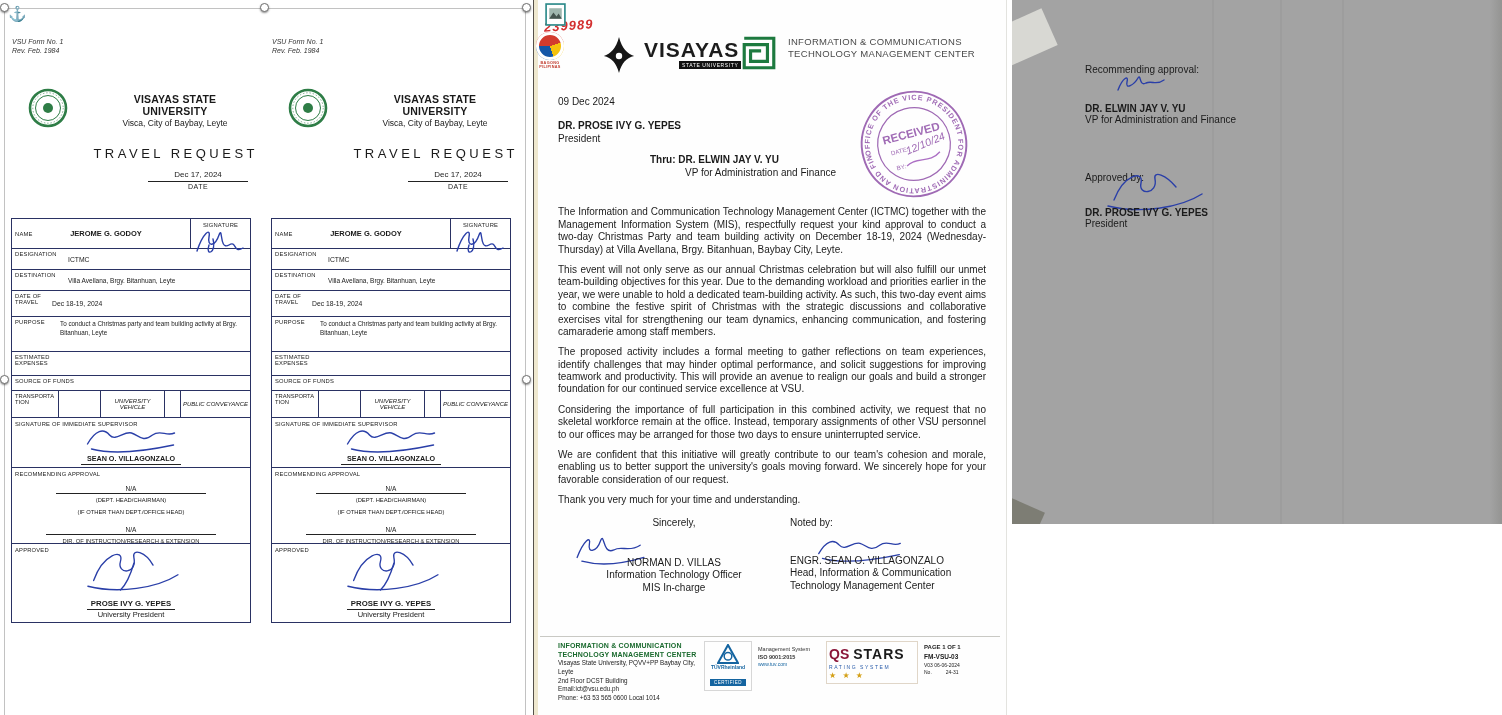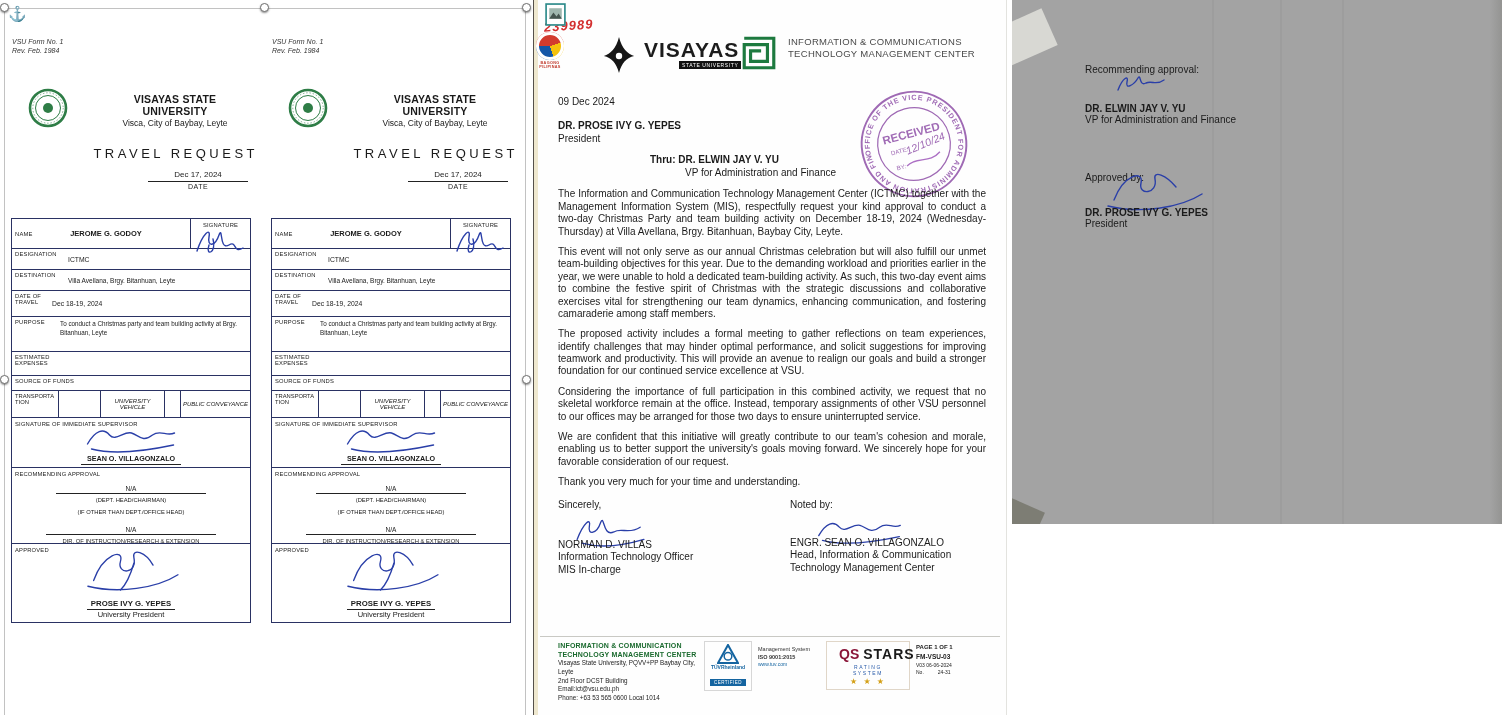--- a/index.html
+++ b/index.html
@@ -83,44 +83,44 @@
   .vsu-mark { position:absolute; left:8px; top:2px; width:34px; height:38px; }
   .vsu-word { position:absolute; left:50px; top:4px; }
   .vsu-visayas { font-size:21px; font-weight:bold; color:#1c1c1c; letter-spacing:1px; }
   .vsu-sub { position:absolute; right:-2px; top:23px; font-size:5px; color:#fff; background:#111; padding:1px 3px; letter-spacing:.6px; white-space:nowrap; }
   .ictmc-mark { position:absolute; left:146px; top:0; width:38px; height:38px; }
   .ictmc-name { position:absolute; left:194px; top:2px; width:190px; font-size:9.5px; color:#4a4a4a; letter-spacing:.3px; line-height:1.25; }
   .received-stamp { position:absolute; left:318px; top:82px; width:124px; height:124px; transform:rotate(-15deg); opacity:.82; }
   .letter-body { position:absolute; left:24px; right:20px; top:96px; font-size:10px; line-height:1.24; color:#1b1b1b; }
   .l-date { margin-bottom:12px; }
   .l-recip { margin-bottom:9px; line-height:1.25; }
-  .l-thru { margin-bottom:9px; line-height:1.25; }
+  .l-thru { margin-bottom:27px; line-height:1.25; }
   .l-thru .t1 { margin-left:92px; }
   .l-thru .t2 { margin-left:127px; }
   .lp { text-align:justify; margin-bottom:8px; }
   .sline { margin-bottom:8px; }
   .ital { font-style:italic; font-weight:bold; }
   .sig-row { display:flex; margin-top:10px; }
-  .sig-col1 { flex:0 0 232px; }
+  .sig-col1 { flex:0 0 232px;text-align:center; }
   .sig-col2 { flex:1; }
   .sig-villas { width:82px; height:32px; margin:4px 0 -8px 12px; display:block; }
   .sig-sean { width:95px; height:30px; margin:4px 0 -8px 22px; display:block; }
   .sig-name { font-weight:normal; }
   .letter-rule { position:absolute; left:6px; right:6px; top:636px; border-top:1px solid #c9c9c4; }
   .letter-footer { position:absolute; left:24px; right:12px; bottom:12px; display:flex; gap:6px; align-items:flex-start; }
   .f-office { width:140px; }
   .f-office-name { font-size:7px; font-weight:bold; color:#1a6a2e; line-height:1.3; letter-spacing:.2px; }
   .f-addr { font-size:6.3px; color:#222; line-height:1.4; }
   .f-tuv { width:48px; text-align:center; border:1px solid #d7d7d7; padding:2px 1px; }
   .tuv-tri { width:22px; height:20px; display:block; margin:0 auto; }
   .tuv-name { font-size:5px; font-weight:bold; color:#1464a0; }
   .tuv-cert { font-size:4.5px; color:#fff; background:#1464a0; display:inline-block; padding:1px 4px; margin-top:1px; letter-spacing:.5px; }
   .f-iso { width:62px; font-size:5.5px; color:#333; line-height:1.5; padding-top:4px; }
   .f-iso .url { color:#1464a0; font-size:5px; }
-  .f-qs { width:84px; text-align:center; border:1px solid #e0d6c8; padding:3px 12px; }
+  .f-qs { width:92px; border:1px solid #e0d6c8; padding:3px 2px; }
   .qs-mark { font-size:14px; font-weight:bold; color:#8a1538; margin-right:4px; }
   .qs-stars-word { font-size:14px; font-weight:bold; color:#1a1a1a; letter-spacing:1px; }
   .qs-rating { font-size:5px; color:#2a5caa; letter-spacing:1.6px; margin-top:1px; }
   .qs-starline { font-size:8px; color:#d4a017; letter-spacing:2px; margin-top:1px; }
   .f-page { width:64px; font-size:5px; color:#222; line-height:1.5; padding-top:2px; }
   .f-page .pg { font-size:6px; font-weight:bold; }
   .f-page .fc { font-size:6.5px; font-weight:bold; }
   .f-page .no-row span:last-child { margin-left:14px; }
 
   

